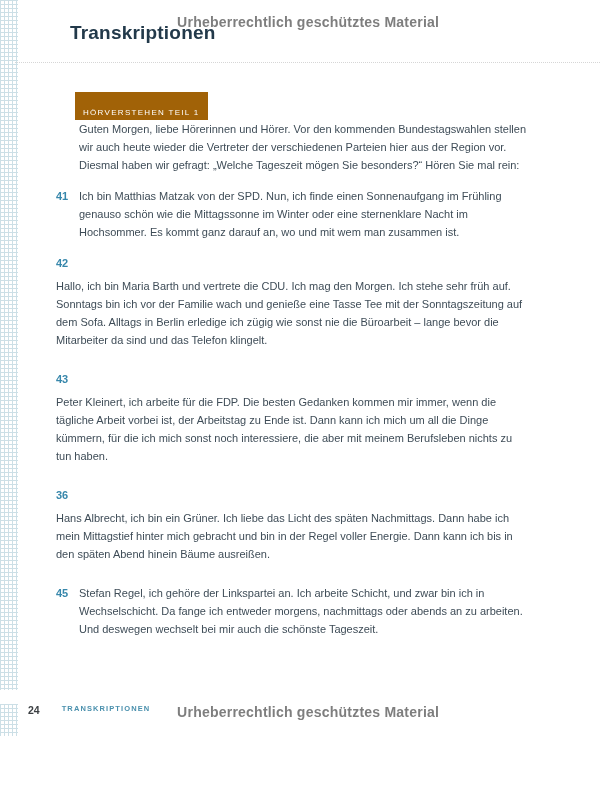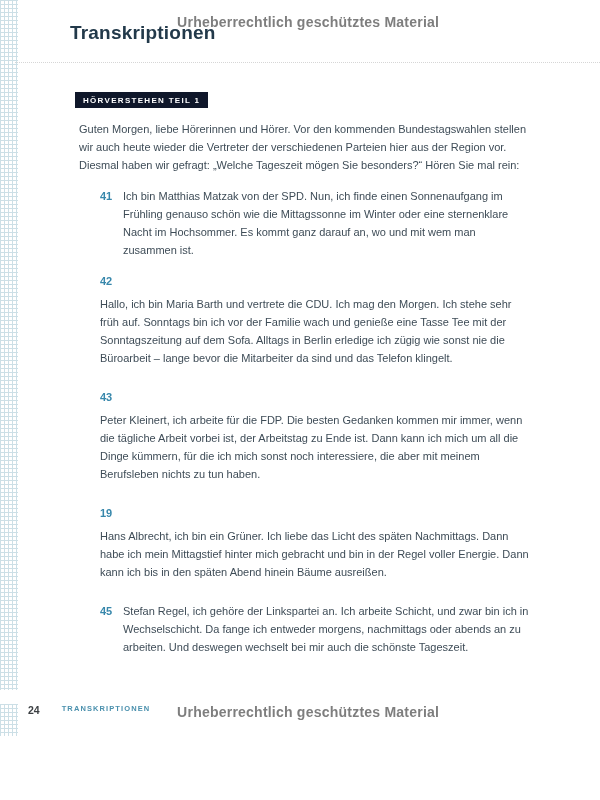--- a/index.html
+++ b/index.html
@@ -62,41 +62,41 @@
     top: 62px;
     left: 15px;
     right: 0;
     border-top: 1px dotted #d6d6d6;
   }
 
   .badge {
     position: absolute;
     top: 92px;
     left: 75px;
-    background: #0f172a;
+    background: #a16207;
     color: #ffffff;
     font-size: 8px;
-    font-weight: bold;
+    font-weight: normal;
     letter-spacing: 1.3px;
-    padding: 4px 8px 3px 8px;
+    padding: 16px 8px 3px 8px;
     line-height: 9px;
   }
 
   .content {
     position: absolute;
     top: 120px;
     left: 56px;
     width: 473px;
     color: #3e4c57;
     font-size: 11px;
     line-height: 18px;
   }
   .para { margin-bottom: 13px; }
   .intro { padding-left: 23px; }
-  .item { display: flex; margin-left: 44px; }
+  .item { display: flex; }
   .item .num {
     flex: 0 0 23px;
     color: #3787ab;
     font-weight: bold;
   }
   .item .text { flex: 1; }
   .gap-lg { margin-bottom: 21px; flex-direction: column; }
 
   .footer {
     position: absolute;
@@ -150,21 +150,21 @@
       <span class="num">42</span>
       <span class="text">Hallo, ich bin Maria Barth und vertrete die CDU. Ich mag den Morgen. Ich stehe sehr früh auf. Sonntags bin ich vor der Familie wach und genieße eine Tasse Tee mit der Sonntagszeitung auf dem Sofa. Alltags in Berlin erledige ich zügig wie sonst nie die Büroarbeit – lange bevor die Mitarbeiter da sind und das Telefon klingelt.</span>
     </div>
 
     <div class="para item gap-lg">
       <span class="num">43</span>
       <span class="text">Peter Kleinert, ich arbeite für die FDP. Die besten Gedanken kommen mir immer, wenn die tägliche Arbeit vorbei ist, der Arbeitstag zu Ende ist. Dann kann ich mich um all die Dinge kümmern, für die ich mich sonst noch interessiere, die aber mit meinem Berufsleben nichts zu tun haben.</span>
     </div>
 
     <div class="para item gap-lg">
-      <span class="num">19</span>
+      <span class="num">36</span>
       <span class="text">Hans Albrecht, ich bin ein Grüner. Ich liebe das Licht des späten Nachmittags. Dann habe ich mein Mittagstief hinter mich gebracht und bin in der Regel voller Energie. Dann kann ich bis in den späten Abend hinein Bäume ausreißen.</span>
     </div>
 
     <div class="para item">
       <span class="num">45</span>
       <span class="text">Stefan Regel, ich gehöre der Linkspartei an. Ich arbeite Schicht, und zwar bin ich in Wechselschicht. Da fange ich entweder morgens, nachmittags oder abends an zu arbeiten. Und deswegen wechselt bei mir auch die schönste Tageszeit.</span>
     </div>
 
   </div>
 

